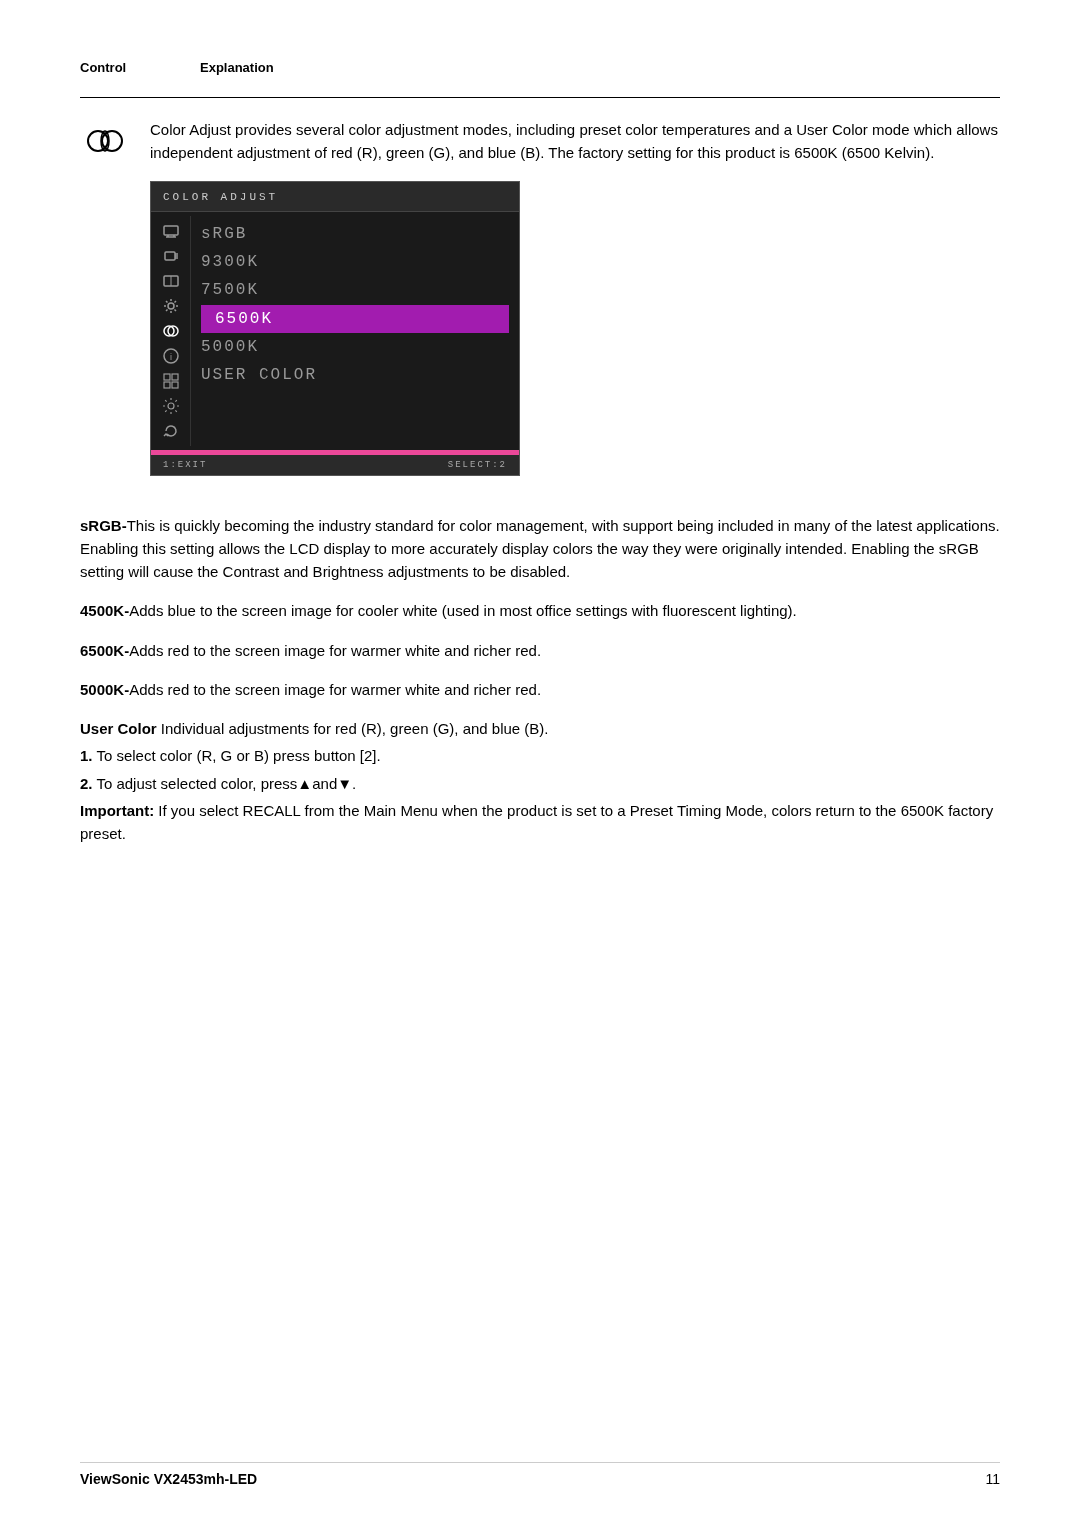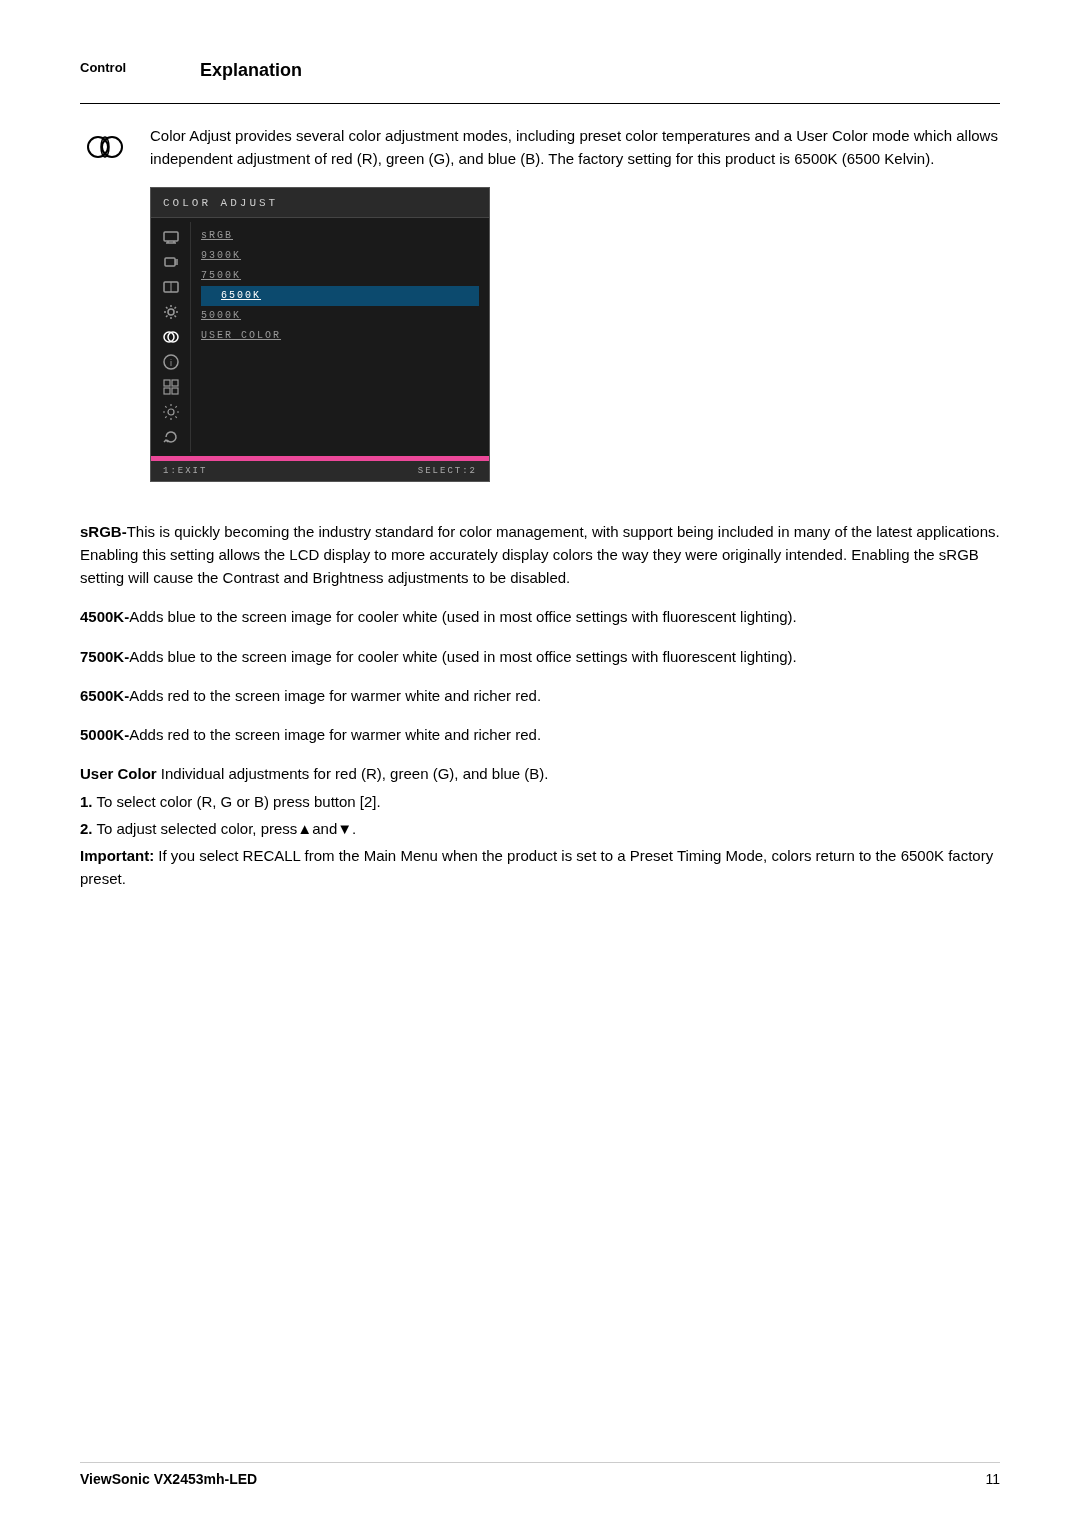--- a/index.html
+++ b/index.html
@@ -25,21 +25,21 @@
       padding-bottom: 22px;
       margin-bottom: 20px;
     }
     .header-control {
       font-weight: bold;
       font-size: 13px;
       min-width: 80px;
     }
     .header-explanation {
       font-weight: bold;
-      font-size: 18px;
+      font-size: 13px;
     }
 
     
     .content-section {
       display: flex;
       gap: 20px;
       margin-bottom: 22px;
       align-items: flex-start;
       margin-top: 20px;
     }
@@ -49,21 +49,21 @@
       align-items: flex-start;
       justify-content: center;
       padding-top: 2px;
     }
     .text-col {
       flex: 1;
     }
 
     
     .osd-image {
-      width: 340px;
+      width: 370px;
       background: #1a1a1a;
       border: 1px solid #555;
       margin: 16px 0 16px 0;
       padding: 0;
       font-family: 'Courier New', monospace;
     }
     .osd-title-bar {
       background: #2a2a2a;
       padding: 6px 12px;
       border-bottom: 1px solid #444;
@@ -97,30 +97,29 @@
     }
     .osd-icon-item.active {
       color: #fff;
     }
     .osd-menu-col {
       flex: 1;
       padding: 4px 10px;
     }
     .osd-menu-item {
       color: #999;
-      font-size: 10px;
+      font-size: 16px;
       letter-spacing: 2px;
       padding: 3px 0;
       line-height: 1.4;
-      text-decoration: underline;
     }
     .osd-menu-item.selected {
-      background: #0c4a6e;
+      background: #a21caf;
       color: #fff;
-      padding-left: 20px;
+      padding-left: 14px;
     }
     .osd-footer {
       background: #2a2a2a;
       display: flex;
       justify-content: space-between;
       padding: 5px 12px;
       border-top: 5px solid #ec4899;
     }
     .osd-footer-text {
       color: #aaa;
@@ -293,23 +292,20 @@
   </div>
 
   <p class="body-paragraph">
     <b>sRGB-</b><span>This is quickly becoming the industry standard for color management, with support being included in many of the latest applications. Enabling this setting allows the LCD display to more accurately display colors the way they were originally intended. Enabling the sRGB setting will cause the Contrast and Brightness adjustments to be disabled.</span>
   </p>
 
   <p class="body-paragraph">
     <b>4500K-</b><span>Adds blue to the screen image for cooler white (used in most office settings with fluorescent lighting).</span>
   </p>
 
-  <p class="body-paragraph">
-    <b>7500K-</b><span>Adds blue to the screen image for cooler white (used in most office settings with fluorescent lighting).</span>
-  </p>
 
   <p class="body-paragraph">
     <b>6500K-</b><span>Adds red to the screen image for warmer white and richer red.</span>
   </p>
 
   <p class="body-paragraph">
     <b>5000K-</b><span>Adds red to the screen image for warmer white and richer red.</span>
   </p>
 
   <p class="body-paragraph" style="margin-bottom: 4px;">

